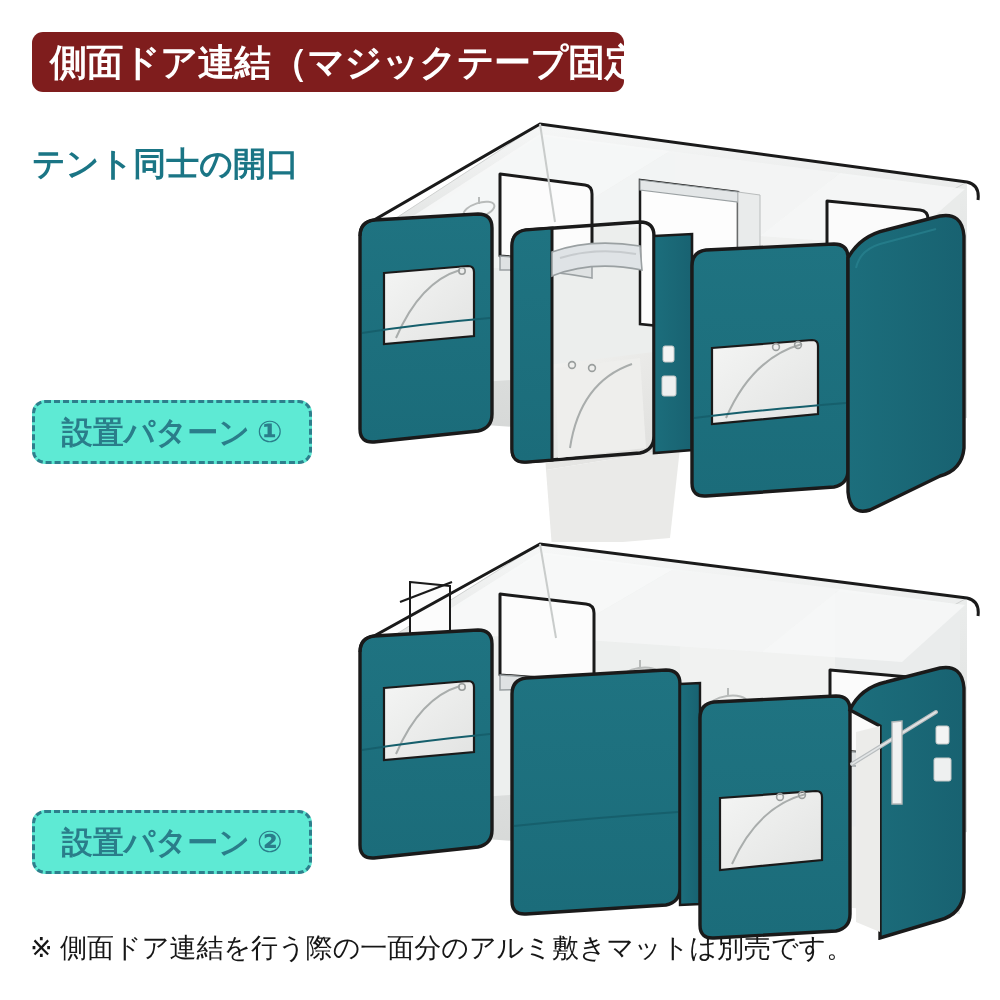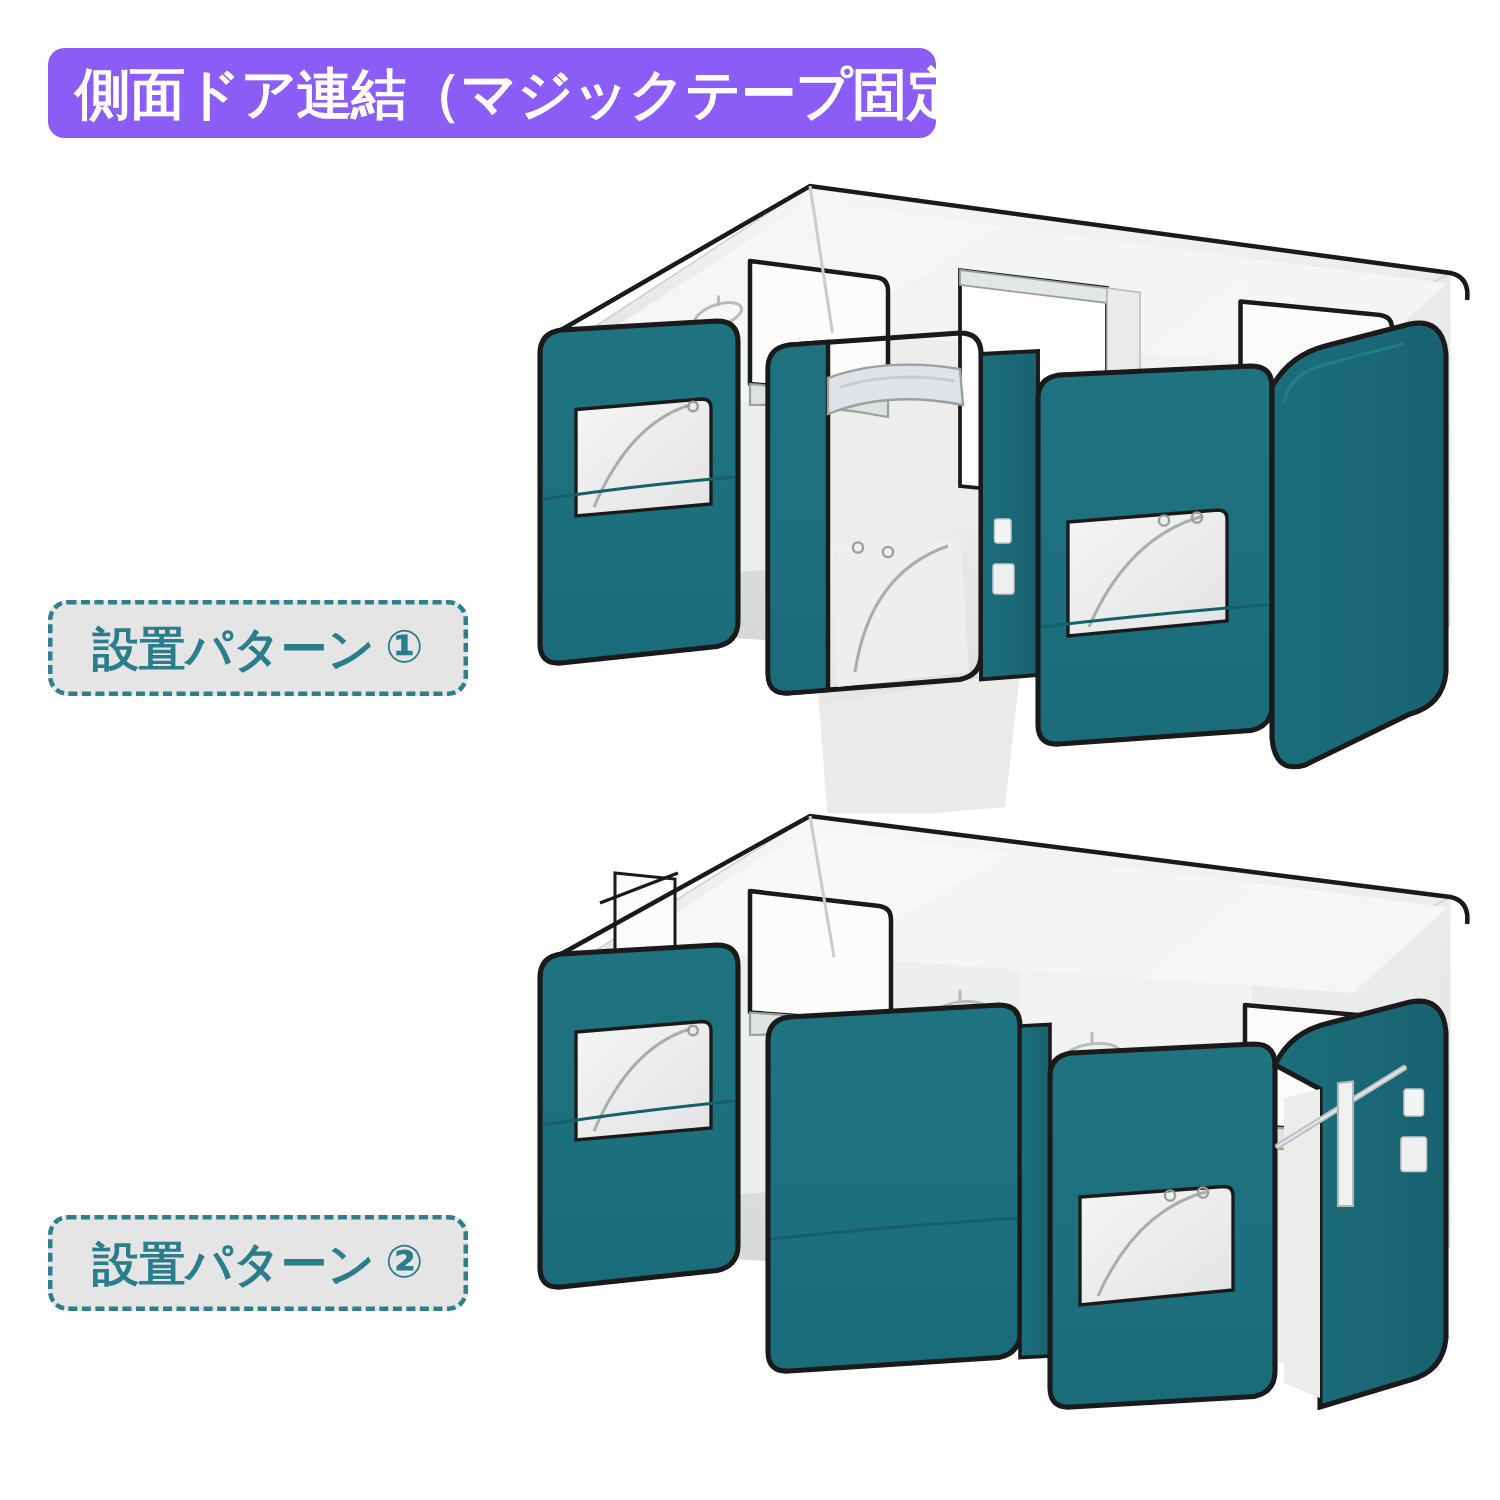--- a/index.html
+++ b/index.html
@@ -19,21 +19,21 @@
     overflow: hidden;
   }
 
   
   #header-banner {
     position: absolute;
     left: 32px;
     top: 32px;
     width: 592px;
     height: 60px;
-    background: #8b5cf6;
+    background: #7f1d1d;
     border-radius: 11px;
     display: flex;
     align-items: center;
     justify-content: flex-start;
     box-sizing: border-box;
     padding: 0 16px 0 18px;
   }
   #header-banner-title {
     color: #ffffff;
     font-size: 37px;
@@ -61,21 +61,21 @@
 
   
   .pattern-box {
     position: absolute;
     box-sizing: border-box;
     border: 3px dashed #2d7f8c;
     border-radius: 13px;
     display: flex;
     align-items: center;
     justify-content: center;
-    background: #e5e5e5;
+    background: #5eead4;
   }
   #pattern-box-1 { left: 32px; top: 400px; width: 280px; height: 64px; }
   #pattern-box-2 { left: 32px; top: 810px; width: 280px; height: 64px; }
   .pattern-label {
     color: #2a7d8a;
     font-size: 31px;
     font-weight: bold;
     line-height: 1;
     white-space: nowrap;
     display: flex;
@@ -109,36 +109,38 @@
 </head>
 <body>
 
 <div id="page">
 
   <div id="header-banner">
     <span id="header-banner-title">側面ドア連結（マジックテープ固定）</span>
   </div>
 
   <div id="subtitle">
+    <div class="subtitle-line">テント同士の開口</div>
   </div>
 
   <div class="pattern-box" id="pattern-box-1">
     <span class="pattern-label">
       <span>設置パターン</span>
       <span class="pattern-num">①</span>
     </span>
   </div>
 
   <div class="pattern-box" id="pattern-box-2">
     <span class="pattern-label">
       <span>設置パターン</span>
       <span class="pattern-num">②</span>
     </span>
   </div>
 
+  <div id="footnote">※ 側面ドア連結を行う際の一面分のアルミ敷きマットは別売です。</div>
 
   <div class="tent-figure" id="tent-figure-1">
     <svg class="tent-svg" viewBox="0 0 648 424" xmlns="http://www.w3.org/2000/svg">
       <defs>
         <linearGradient id="g1-inner-top" x1="0" y1="0" x2="0" y2="1">
           <stop offset="0" stop-color="#f6f7f7"></stop>
           <stop offset="1" stop-color="#dfe1e0"></stop>
         </linearGradient>
         <linearGradient id="g1-inner-back" x1="0" y1="0" x2="0" y2="1">
           <stop offset="0" stop-color="#eef0ef"></stop>

